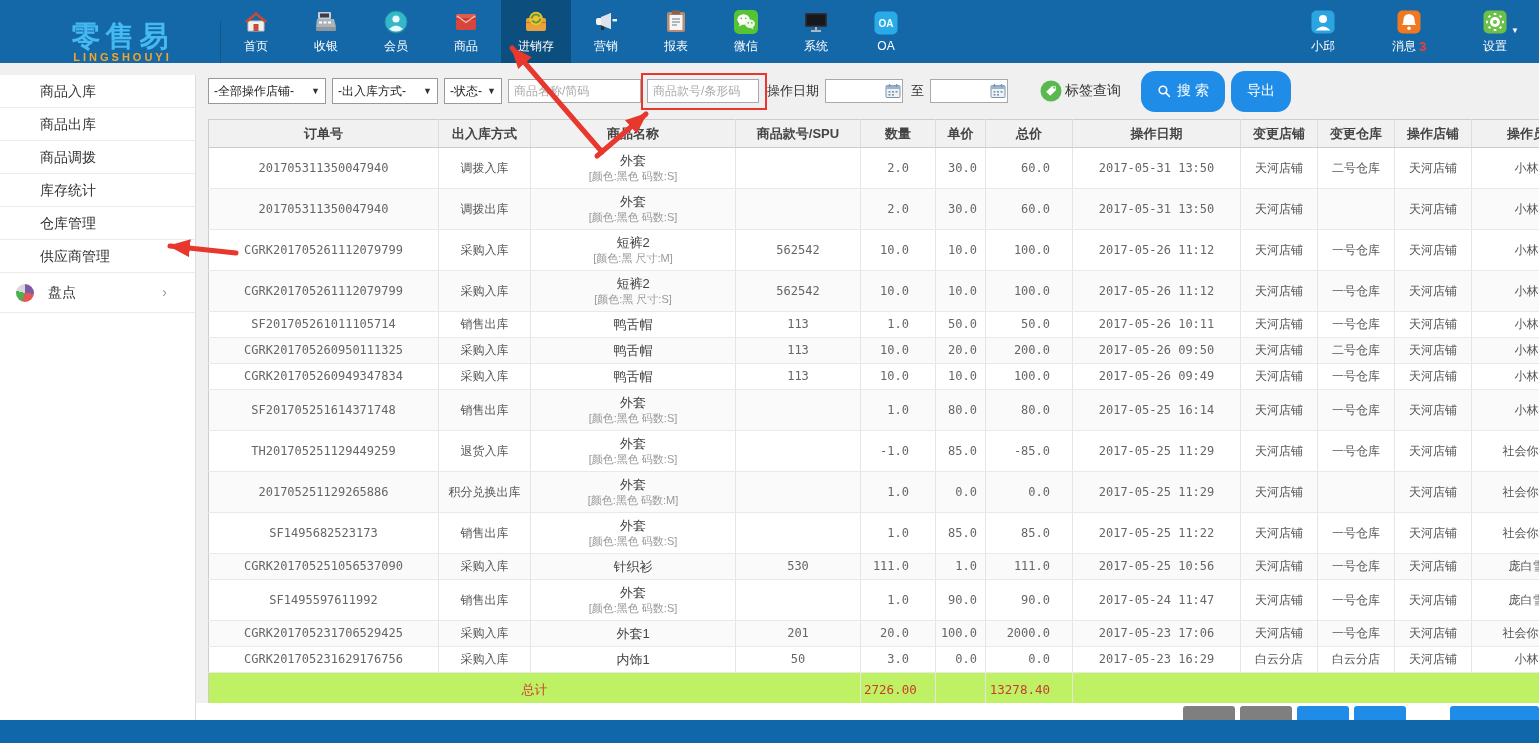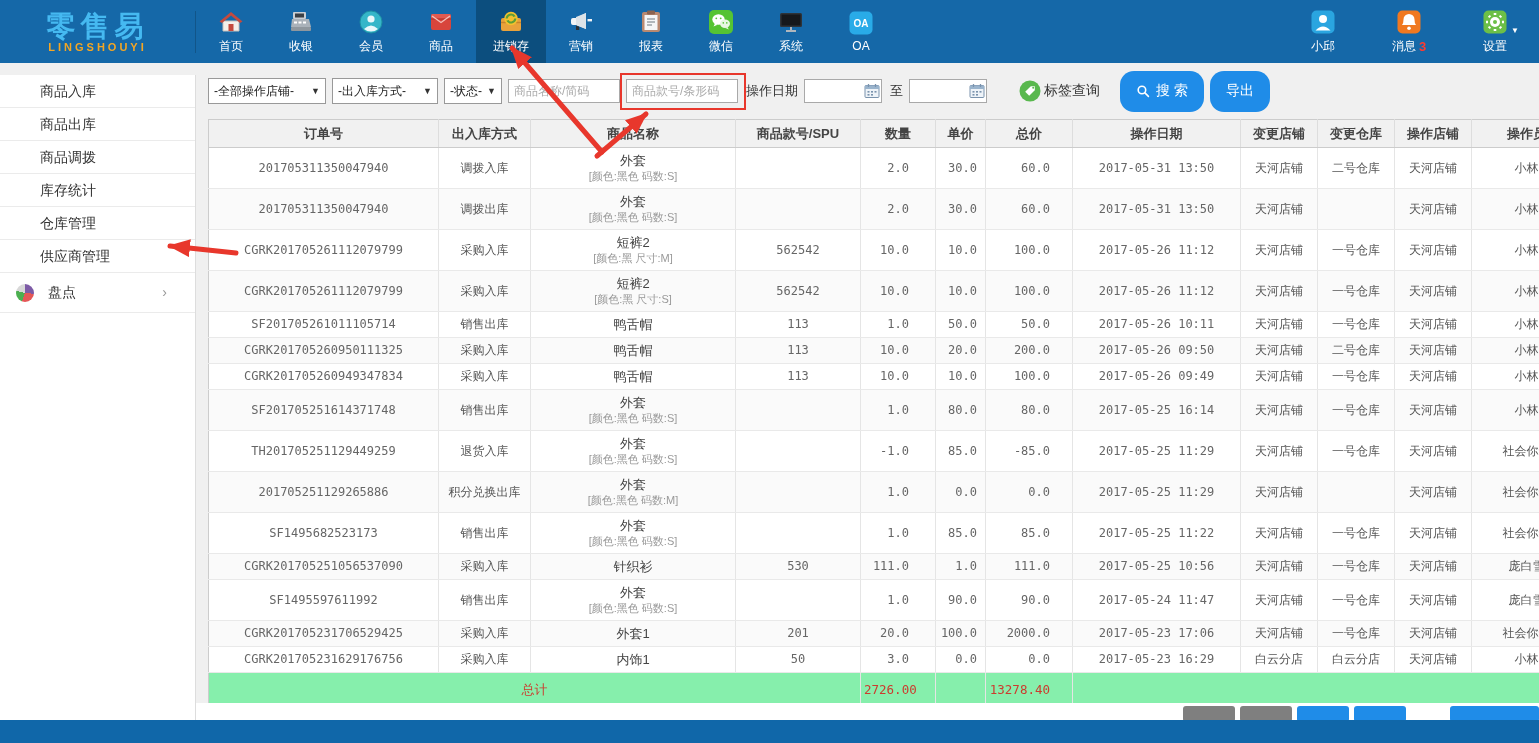--- a/index.html
+++ b/index.html
@@ -2,21 +2,21 @@
 <html><head>
 <meta charset="utf-8">
 <style>
   * { margin:0; padding:0; box-sizing:border-box; }
   html,body { width:1539px; height:743px; overflow:hidden;
     font-family:"Liberation Sans","DejaVu Sans",sans-serif; background:#f0f0f0; }
   .page { position:relative; width:1539px; height:743px; overflow:hidden; }
 
   
   .topbar { position:absolute; left:0; top:0; width:100%; height:63px;
-    background:#1568a8; display:flex; align-items:center; z-index:10; }
+    background:#1568a8; display:flex; align-items:flex-end; z-index:10;padding-left:25px; }
   .logo { width:196px; flex:0 0 196px; display:flex; flex-direction:column;
     align-items:center; justify-content:center; border-right:1px solid rgba(0,0,0,.18); cursor:pointer; }
   .logo-cn { font-size:29px; font-weight:bold; color:#45b9f1; letter-spacing:5px; line-height:30px; }
   .logo-en { font-size:11px; font-weight:bold; color:#f5a623; letter-spacing:3px; }
   .mainnav { display:flex; }
   .nav-item { width:70px; height:63px; display:flex; flex-direction:column; align-items:center;
     justify-content:center; cursor:pointer; position:relative; }
   .nav-item.active { background:#0c4e7e; }
   .nav-icon { width:26px; height:26px; display:block; }
   .nav-icon svg { width:26px; height:26px; display:block; }
@@ -71,21 +71,21 @@
     border-right:1px solid #ddd; border-bottom:1px solid #ccc; padding:0 2px; white-space:nowrap; }
   td { border-right:1px solid #e5e5e5; border-bottom:1px solid #e9e9e9; font-size:12px; color:#555;
     padding:4px 3px; text-align:center; line-height:17px; white-space:nowrap; overflow:hidden; }
   tbody tr:nth-child(even) td { background:#fafafa; }
   .c-order,.c-date,.c-qty,.c-price,.c-total,.c-spu { font-family:"DejaVu Sans Mono","Liberation Mono",monospace; color:#666; }
   .c-qty { text-align:right; padding-right:26px; }
   .c-price { text-align:right; padding-right:8px; }
   .c-total { text-align:right; padding-right:22px; }
   .c-name { font-size:13px; color:#444; }
   .spec { font-size:11px; color:#999; line-height:15px; }
-  tfoot td { background:#86efac; color:#cc3b2e; height:33px; border-bottom:1px solid #ccc; }
+  tfoot td { background:#bef264; color:#cc3b2e; height:33px; border-bottom:1px solid #ccc; }
   .t-label { font-size:13px; }
   .t-num { font-weight:normal; font-size:12.5px; color:#cc3b2e; }
 
   
   .bottom-strip { position:absolute; left:196px; right:0; top:703px; height:17px; background:#fff; z-index:4; }
   .pg { position:absolute; top:706px; height:16px; width:52px; border-radius:3px; z-index:6; cursor:pointer; }
   .pg.gray { background:#7f7f7f; }
   .pg.blue { background:#1f8ce8; }
 
   
@@ -282,21 +282,21 @@
         <span class="sel-arrow">▼</span>
       </span>
       <span class="sel" style="width:106px">
         <span>-出入库方式-</span>
         <span class="sel-arrow">▼</span>
       </span>
       <span class="sel" style="width:58px">
         <span>-状态-</span>
         <span class="sel-arrow">▼</span>
       </span>
-      <input class="txtinput" style="width: 112px;" placeholder="商品名称/简码">
+      <input class="txtinput" style="width: 133px;" placeholder="商品名称/简码">
       <span class="skuwrap">
         <input class="txtinput" style="width: 112px;" placeholder="商品款号/条形码">
         <span class="red-ring"></span>
       </span>
       <span class="flabel">操作日期</span>
       <span class="dateinput">
         <input value="" style="">
         <span class="cal">
           <svg viewBox="0 0 16 16">
               <rect x="1" y="2.5" width="14" height="12" rx="1" fill="#eef3f8" stroke="#7a93ad"></rect>

